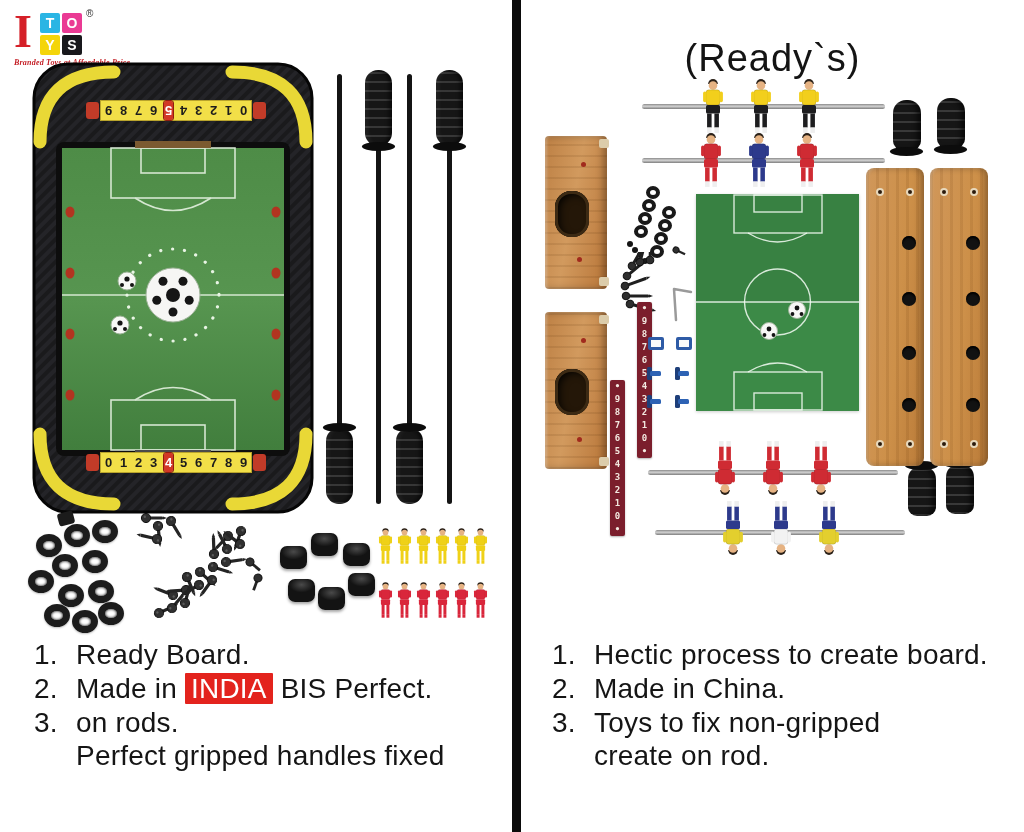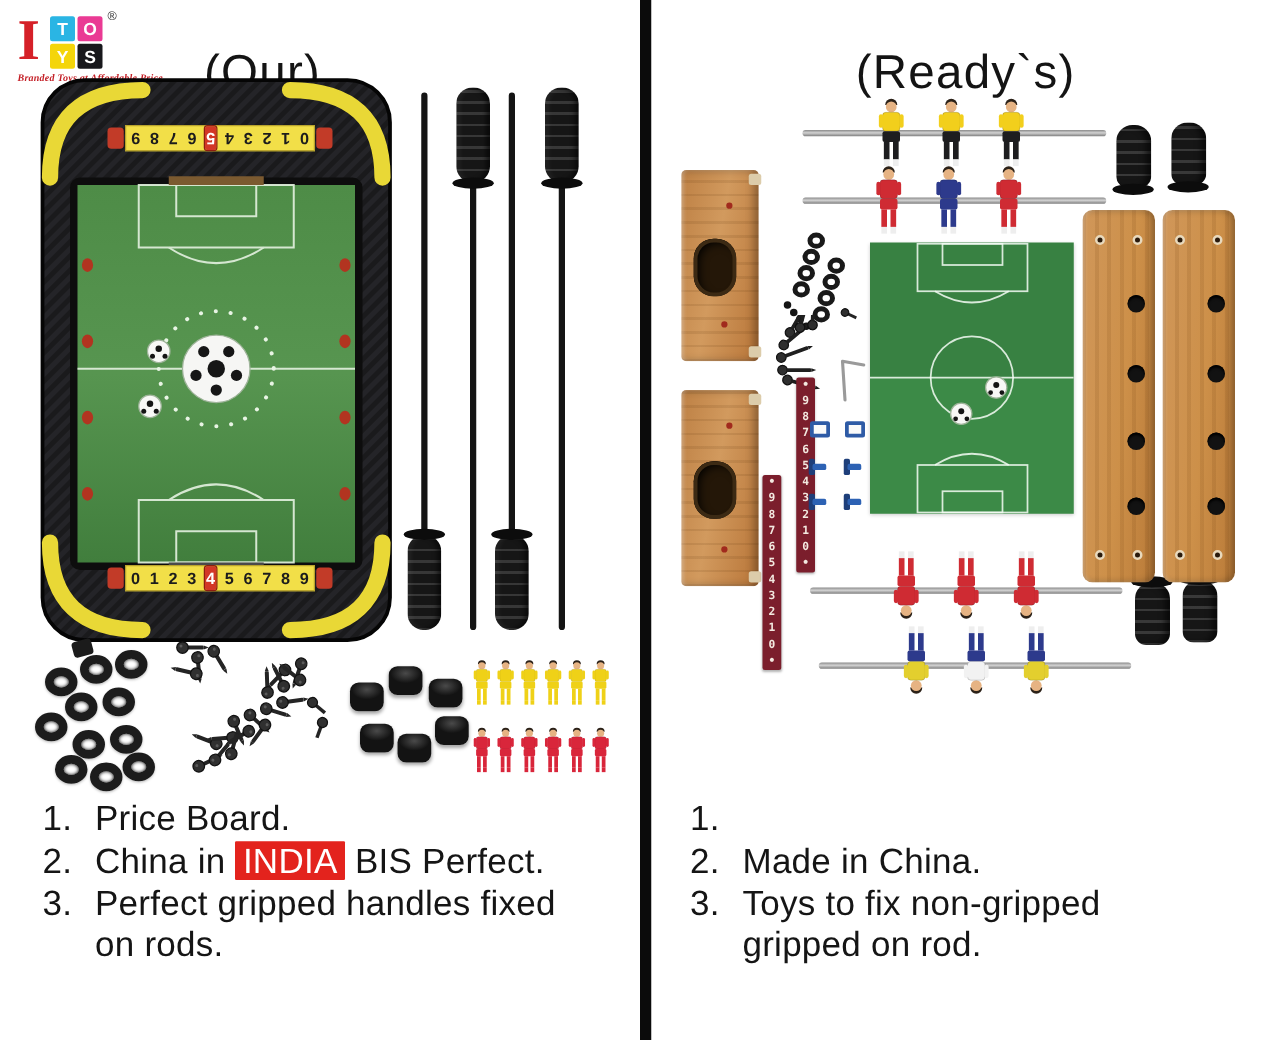--- a/index.html
+++ b/index.html
@@ -100,21 +100,20 @@
     <span class="logo-grid">
       <span class="lg t">T</span>
       <span class="lg o">O</span>
       <span class="lg y">Y</span>
       <span class="lg s">S</span>
     </span>
     <span class="reg">®</span>
     <div class="tagline">Branded Toys at Affordable Price</div>
   </div>
 
-  <h1 class="ptitle lt">(Our)</h1>
 
   <div id="tableWrap" style="left:32px;top:62px;width:282px;height:452px;">
     <svg width="282" height="452" viewBox="0 0 282 452" style="position:absolute;left:0;top:0">
       <defs>
         <pattern id="cpat" width="8" height="8" patternUnits="userSpaceOnUse" patternTransform="rotate(45)">
           <rect width="8" height="8" fill="#1a1a1c"></rect>
             <rect width="4" height="8" fill="#242428"></rect>
         </pattern>
         <linearGradient id="fgrad" x1="0" y1="0" x2="0" y2="1">
           <stop offset="0" stop-color="#4e8c47"></stop>
@@ -542,34 +541,34 @@
     <rect x="6.5" y="46" width="4.2" height="5" fill="#d9263b"></rect>
     <rect x="13.3" y="46" width="4.2" height="5" fill="#d9263b"></rect>
   </svg>
       </div>
     </div>
 
   <div class="features lf" id="leftFeatures">
       <div class="feat" style="position: static;">
         <span class="num">1.</span>
         <div class="txt" style="position: static;">
-          <div class="fline" style="position: static;"><span>Price Board.</span></div>
+          <div class="fline" style="position: static;"><span>Ready Board.</span></div>
         </div>
       </div>
       <div class="feat" style="position: static;">
         <span class="num">2.</span>
         <div class="txt" style="position: static;">
-          <div class="fline" style="position: static;"><span>China in </span><span class="hlword">INDIA</span><span> BIS Perfect.</span></div>
+          <div class="fline" style="position: static;"><span>Made in </span><span class="hlword">INDIA</span><span> BIS Perfect.</span></div>
         </div>
       </div>
       <div class="feat" style="position: static;">
         <span class="num">3.</span>
         <div class="txt" style="position: static;">
+          <div class="fline" style="position: static;"><span>on rods.</span></div>
           <div class="fline" style="position: static;"><span>Perfect gripped handles fixed</span></div>
-          <div class="fline" style="position: static;"><span>on rods.</span></div>
         </div>
       </div>
     </div>
 
   <h1 class="ptitle rt">(Ready`s)</h1>
 
   <div id="rightParts" style="left:0;top:0;width:0;height:0">
       <div class="rodh" style="left: 642px; top: 104px; width: 243px;"></div>
       <div style="left: 700px; top: 78px; width: 26px; height: 56px; z-index: 3;">
         <svg width="26" height="56" viewBox="0 0 24 52" style="position:absolute;left:0;top:0;">
@@ -925,29 +924,32 @@
         <svg width="16" height="15" viewBox="0 0 16 15" style="position:absolute;left:0;top:0">
      <rect x="1" y="1" width="5" height="13" rx="1.5" fill="#1e3f7a"></rect>
      <rect x="4" y="5" width="11" height="5" rx="1.5" fill="#2d62b4"></rect>
         </svg>
       </div>
     </div>
 
   <div class="features rf" id="rightFeatures">
       <div class="feat" style="position: static;">
         <span class="num">1.</span>
+        <div class="txt" style="position: static;">
+          <div class="fline" style="position: static;"><span>Hectic process to create board.</span></div>
+        </div>
       </div>
       <div class="feat" style="position: static;">
         <span class="num">2.</span>
         <div class="txt" style="position: static;">
           <div class="fline" style="position: static;"><span>Made in China.</span></div>
         </div>
       </div>
       <div class="feat" style="position: static;">
         <span class="num">3.</span>
         <div class="txt" style="position: static;">
           <div class="fline" style="position: static;"><span>Toys to fix non-gripped</span></div>
-          <div class="fline" style="position: static;"><span>gripped on rod.</span></div>
+          <div class="fline" style="position: static;"><span>create on rod.</span></div>
         </div>
       </div>
     </div>
 
 </div>
 
 </body></html>

